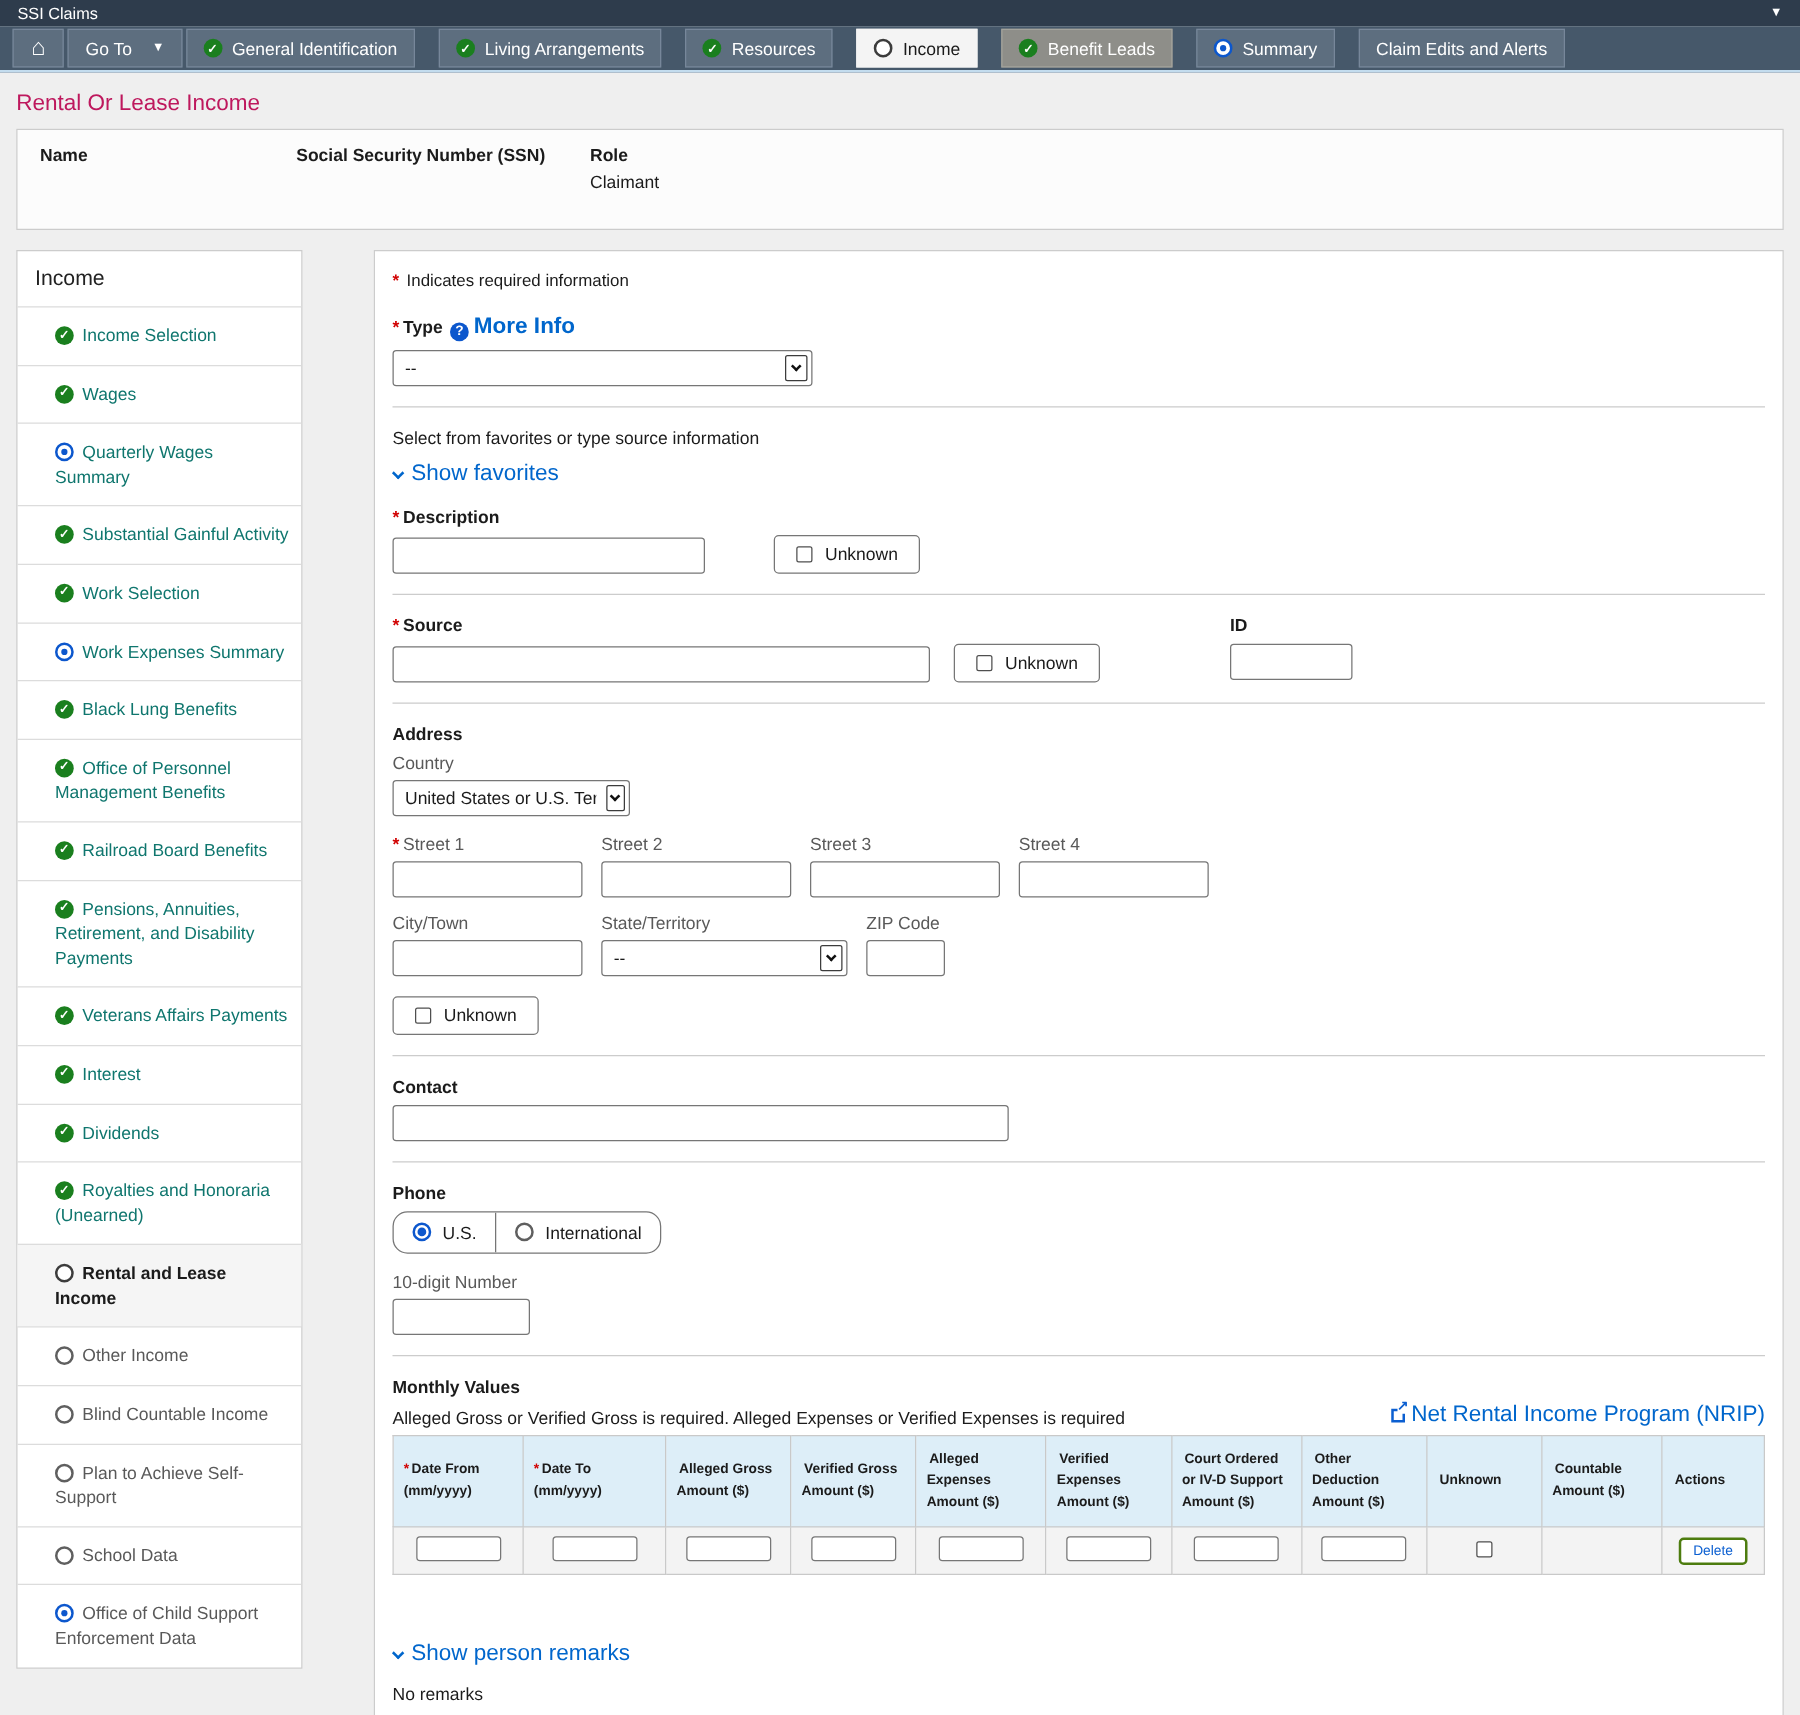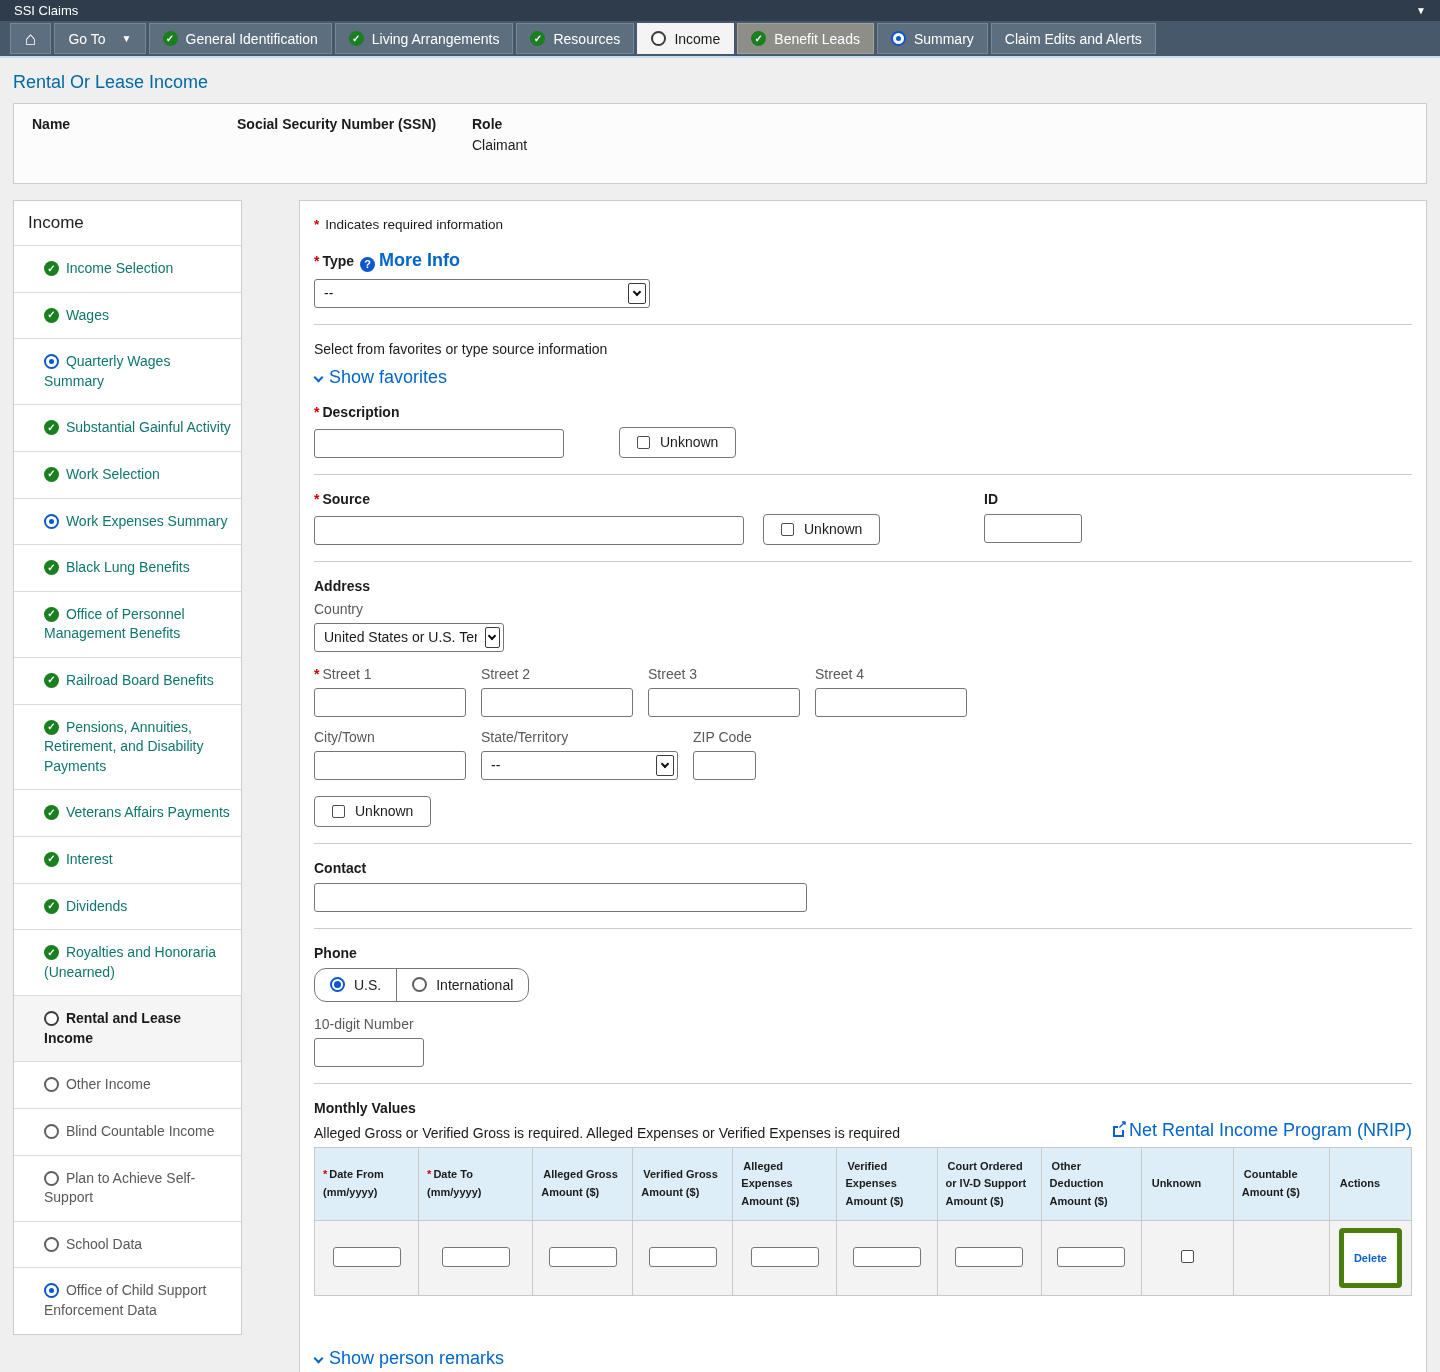--- a/index.html
+++ b/index.html
@@ -45,21 +45,21 @@
   }
   .st.inprogress { background: #fff; border: 2px solid #0c57cd; }
   .st.inprogress::after {
     content: ""; position: absolute; left: 50%; top: 50%; width: 5px; height: 5px;
     margin: -2.5px 0 0 -2.5px; background: #0c57cd; border-radius: 50%;
   }
   .st.current { background: #fff; border: 2px solid #3c3c3c; }
   .st.notstarted { background: #fff; border: 2px solid #5f5f5f; }
 
   
-  .page-title { font-size: 18px; color: #0369a1; margin: 14px 13px 10px; font-weight: 400; }
+  .page-title { font-size: 18px; color: #be185d; margin: 14px 13px 10px; font-weight: 400; }
   .person-box {
     margin: 0 13px; background: #fcfcfc; border: 1px solid #cccccc;
     padding: 12px 18px 30px; display: grid;
     grid-template-columns: 205px 235px 1fr;
   }
   .person-box .lbl { font-weight: bold; }
   .person-box .val { margin-top: 5px; font-weight: 400; }
 
   
   .layout { display: flex; align-items: flex-start; margin: 16px 13px 0; }
@@ -145,43 +145,43 @@
   }
   table.mv { border-collapse: collapse; width: 100%; table-layout: fixed; }
   table.mv th {
     background: #ddeef8; border: 1px solid #c9c9c9; font-size: 11px;
     text-align: left; padding: 10px 8px; vertical-align: middle; line-height: 1.6; font-weight: bold;
   }
   table.mv td { background: #f3f3f3; border: 1px solid #c9c9c9; text-align: center; padding: 7px 4px; }
   table.mv td .cell-inp { width: 68px; height: 20px; border: 1px solid #767676; border-radius: 3px; background: #fff; display: inline-block; }
   table.mv .th-req { color: #d10000; margin-right: 2px; }
   .btn-delete {
-    background: #fff; border: 5px solid #4d7c0f; border-radius: 4px; color: #0b5fd1;
-    font-size: 11px; font-weight: bold; padding: 19px 10px; cursor: pointer; font-family: inherit;
+    background: #fff; border: 2px solid #4d7c0f; border-radius: 4px; color: #0b5fd1;
+    font-size: 11px; font-weight: normal; padding: 3px 10px; cursor: pointer; font-family: inherit;
   }
 
   .empty-note { margin: 4px 0 26px; color: #1b1b1b; }
 </style>
 </head>
 <body>
 
 <div class="titlebar">
   <span>SSI Claims</span>
   <span class="caret">▼</span>
 </div>
 
 <div class="navbar">
   <div class="tab home-tab">
     <span class="home-glyph">⌂</span>
   </div>
   <div class="tab goto-tab">
     <span>Go To</span>
     <span class="caret-down">▼</span>
   </div>
-  <div style="display:flex;gap:3px;justify-content:center;">
+  <div style="display:flex;gap:19px;justify-content:center;">
 
       <div class="tab">
         <span class="st complete"></span>
         <span>General Identification</span>
       </div>
 
       <div class="tab">
         <span class="st complete"></span>
         <span>Living Arrangements</span>
       </div>

